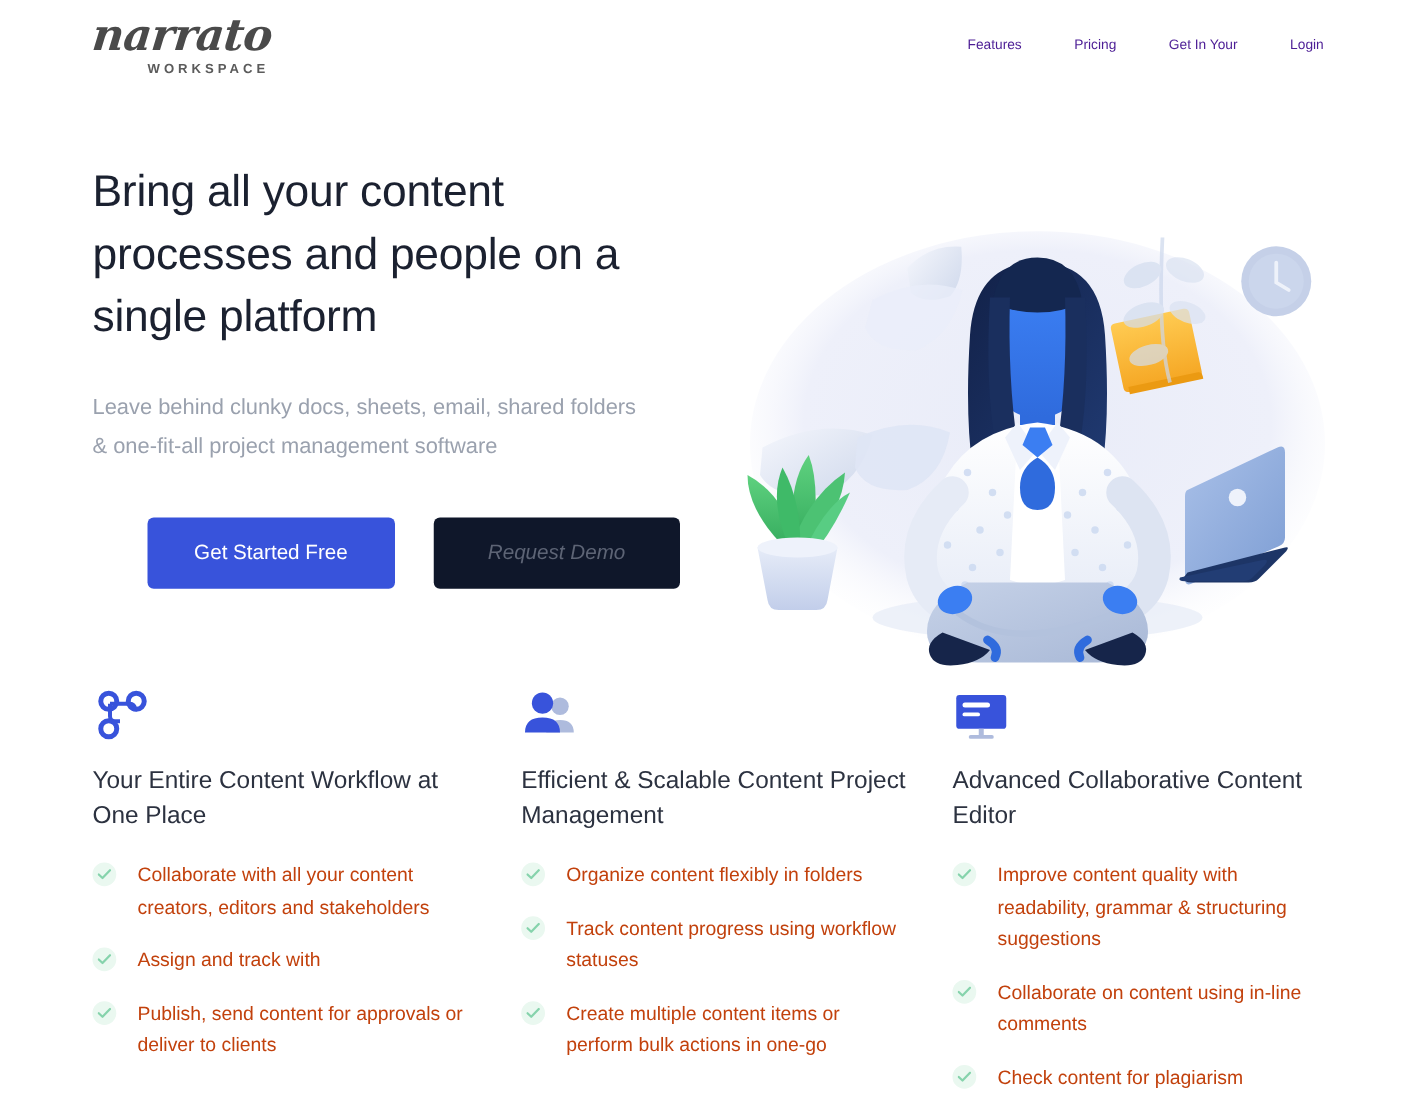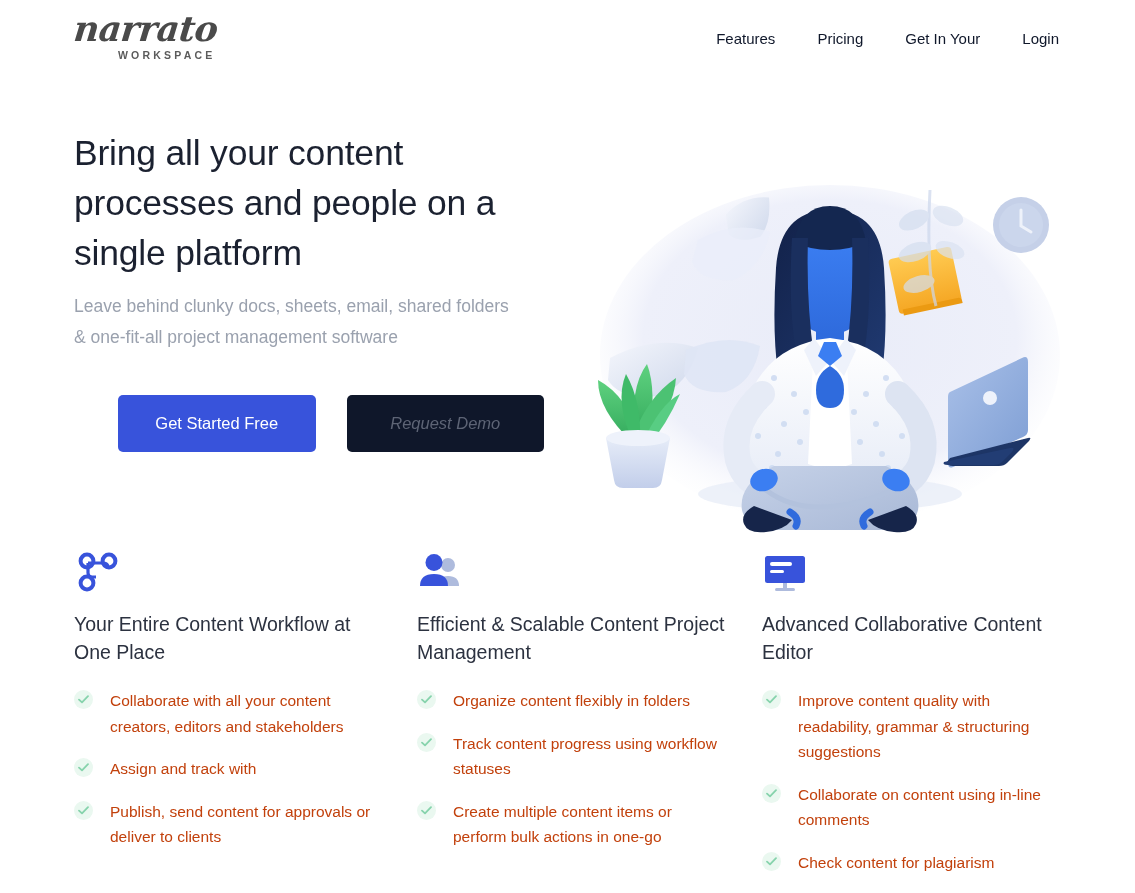--- a/index.html
+++ b/index.html
@@ -37,42 +37,42 @@
     color: #5b5b5b;
     font-weight: 700;
     margin-top: 1px;
     margin-left: 44px;
   }
   .nav {
     position: absolute; right: 72px; top: 26px;
     display: flex; align-items: center; gap: 0;
   }
   .nav a {
-    color: #0f172a;
-    font-size: 15px;
+    color: #4c1d95;
+    font-size: 11px;
     text-decoration: none;
     padding: 4px 21px;
     display: inline-block;
     white-space: nowrap;
   }
   .nav a:last-child { padding-right: 4px; }
 
   
   .hero { position: absolute; top: 80px; left: 0; width: 1043px; height: 420px; }
   .hero-left { position: absolute; left: 74px; top: 48px; width: 470px; }
   h1.hero-title {
     font-size: 35.5px;
     line-height: 50px;
     color: #1b2130;
     font-weight: 400;
     letter-spacing: -0.2px;
     max-width: 440px;
   }
   .hero-sub {
-    margin-top: 13px;
+    margin-top: 32px;
     font-size: 17.5px;
     line-height: 31px;
     color: #9aa1ae;
     max-width: 436px;
     font-weight: 400;
   }
   .hero-buttons { margin-top: 42px; display: flex; gap: 31px; margin-left: 44px; }
   .btn {
     border: none;
     border-radius: 5px;

